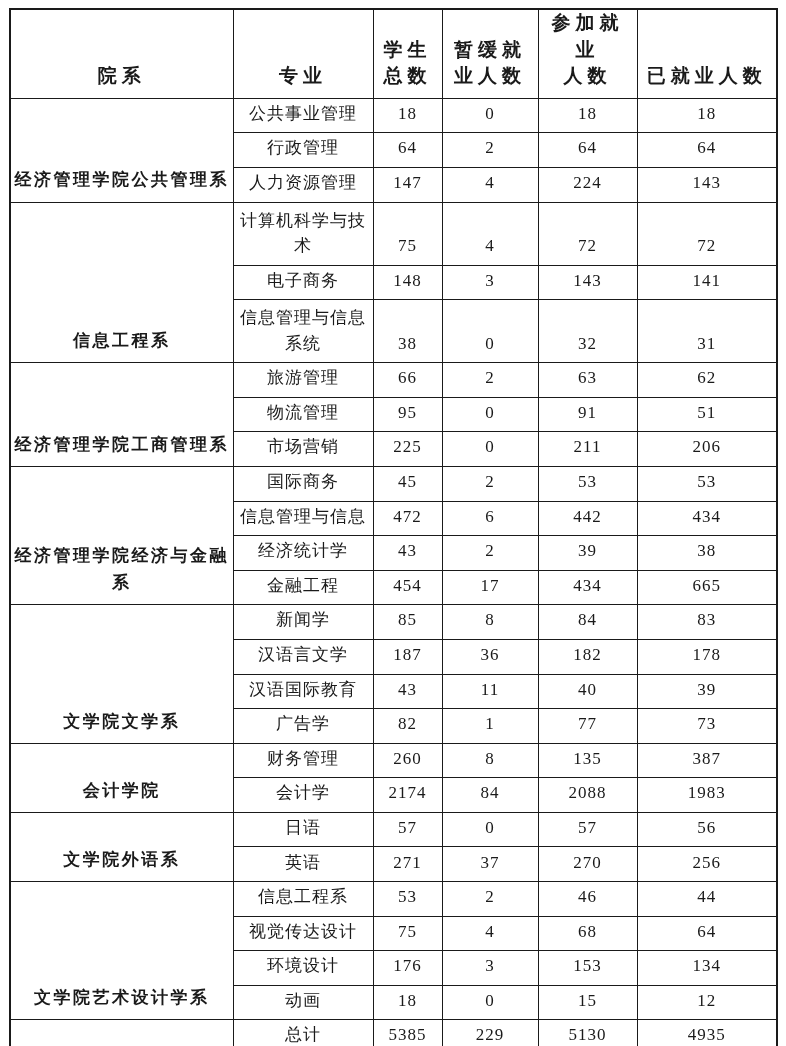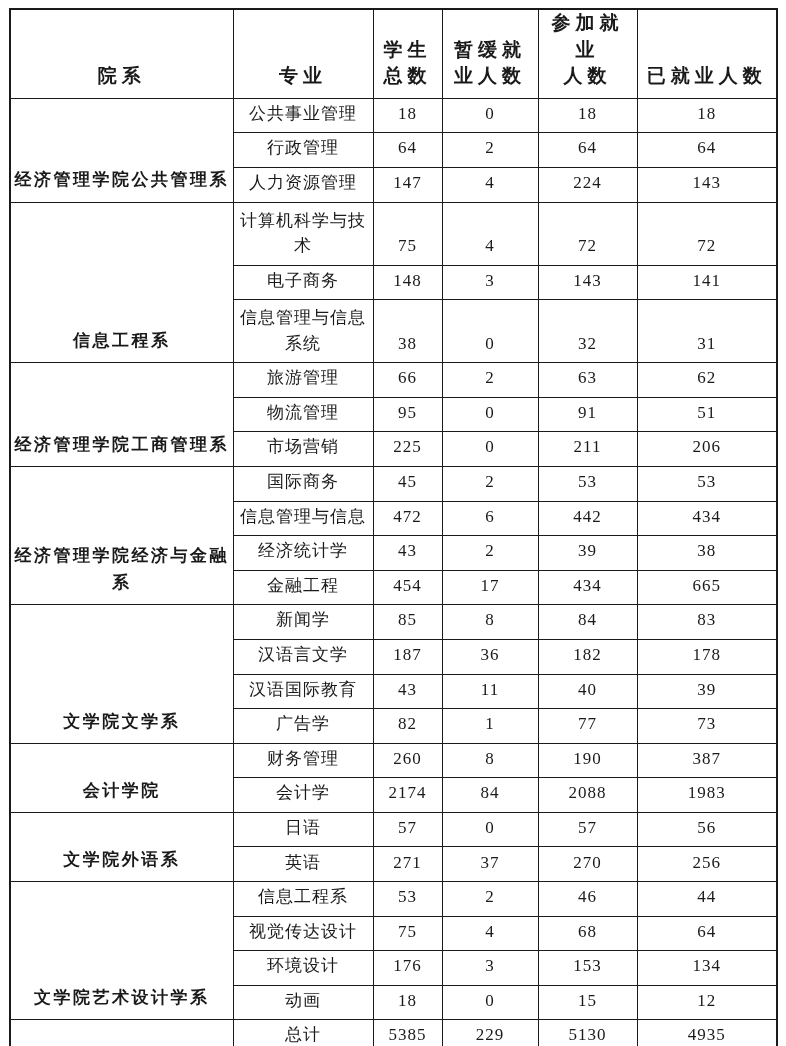--- a/index.html
+++ b/index.html
@@ -204,21 +204,21 @@
         <td>1</td>
         <td>77</td>
         <td>73</td>
       </tr>
 
       <tr class="r-s">
         <td class="dept" rowspan="2">会计学院</td>
         <td>财务管理</td>
         <td>260</td>
         <td>8</td>
-        <td>190</td>
+        <td>135</td>
         <td>387</td>
       </tr>
       <tr class="r-s">
         <td>会计学</td>
         <td>2174</td>
         <td>84</td>
         <td>2088</td>
         <td>1983</td>
       </tr>
 

